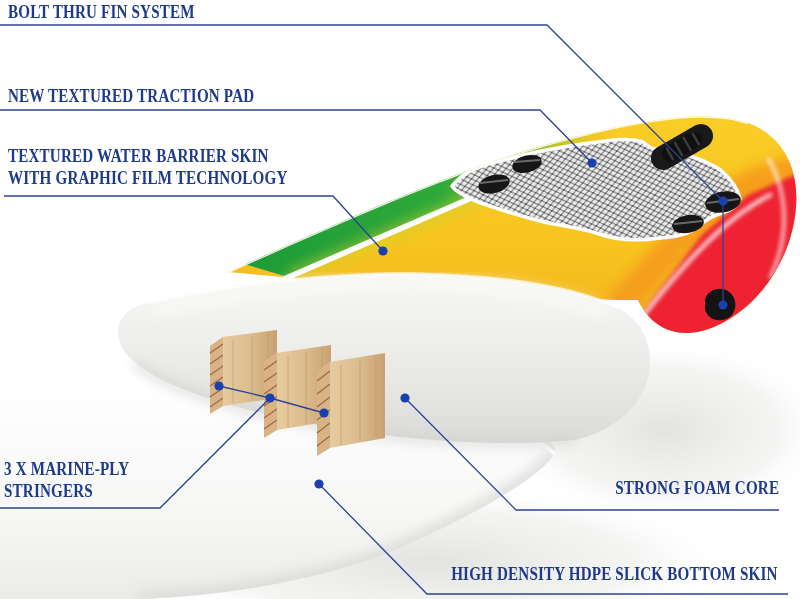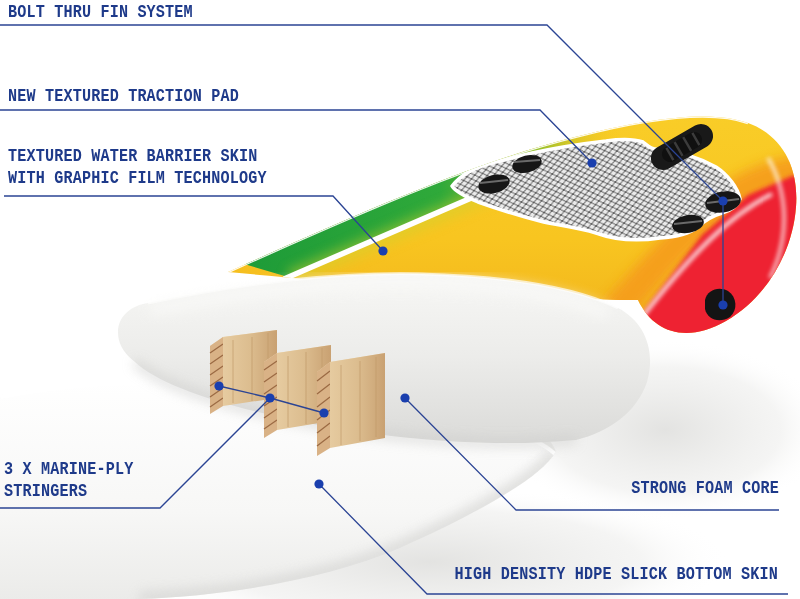--- a/index.html
+++ b/index.html
@@ -3,21 +3,21 @@
 <meta charset="utf-8">
 <style>
   :root{
     --label-text:#1e3a8a;
     --callout-line:#2b4494;
     --callout-dot:#1a3fae;
   }
   html,body{margin:0;padding:0;background:#ffffff;}
   #stage{
     position:relative;width:800px;height:599px;background:#ffffff;overflow:hidden;
-    font-family:Liberation Mono, monospace;
+    font-family:Liberation Serif, serif;
   }
   #scene{position:absolute;left:0;top:0;}
   .callout-label{
     position:absolute;color:var(--label-text);font-weight:700;font-size:18px;
     line-height:22px;white-space:nowrap;letter-spacing:0.2px;
     transform:scaleX(0.84);transform-origin:0 50%;
   }
   .callout-label.right{ text-align:right; transform-origin:100% 50%; }
 </style>
 </head>

